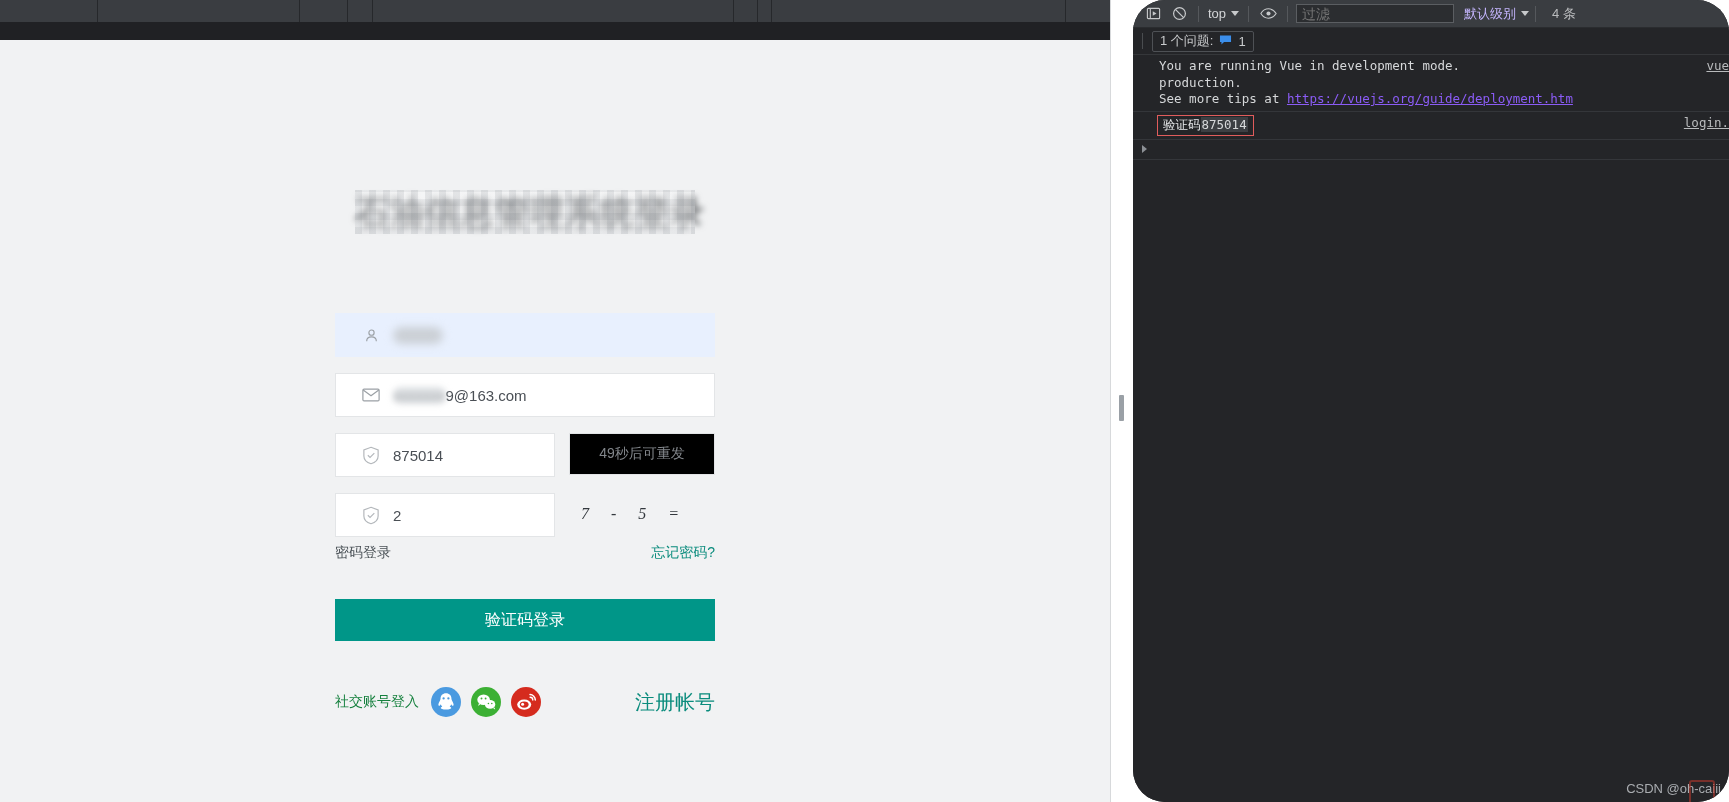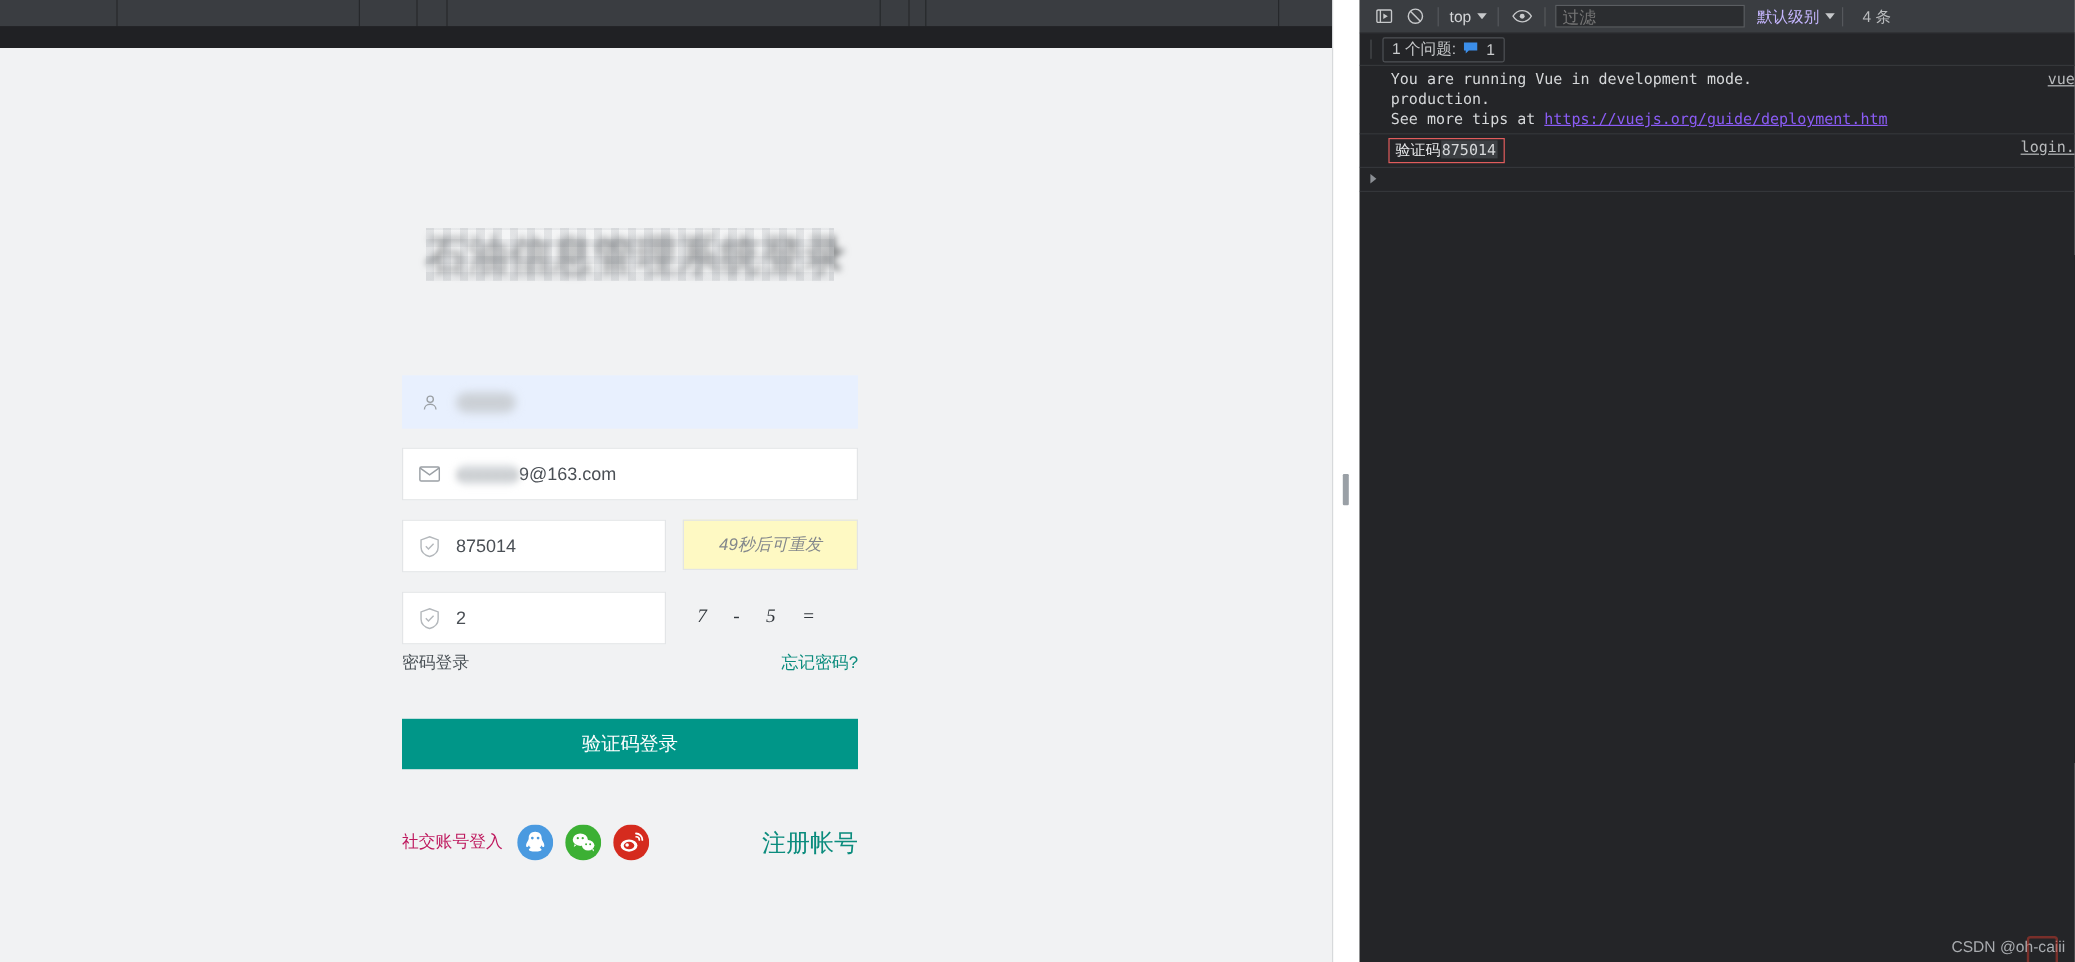--- a/index.html
+++ b/index.html
@@ -102,20 +102,21 @@
   .field {
     position: absolute;
     left: 0;
     width: 380px;
     height: 44px;
     box-sizing: border-box;
     background: #ffffff;
     border: 1px solid #e3e5e7;
     display: flex;
     align-items: center;
+    padding-left: 13px;
   }
   .field.autofill {
     background: #e8f0fe;
     border-color: #e8f0fe;
   }
   .field .ficon {
     width: 44px;
     display: flex;
     align-items: center;
     justify-content: center;
@@ -139,30 +140,29 @@
   .field-code   { top: 393px; width: 220px; }
   .field-answer { top: 453px; width: 220px; }
 
   .resend-btn {
     position: absolute;
     left: 234px;
     top: 393px;
     width: 146px;
     height: 42px;
     box-sizing: border-box;
-    background: #fef9c3;
+    background: #000000;
     border: 1px solid #e2e4e6;
     display: flex;
     align-items: center;
     justify-content: center;
     font-size: 14px;
     color: #83878c;
     cursor: pointer;
     font-family: "Liberation Sans", sans-serif;
-    font-style: italic;
   }
 
   .math-row {
     position: absolute;
     left: 234px;
     top: 453px;
     width: 146px;
     height: 42px;
     display: flex;
     align-items: center;
@@ -222,21 +222,21 @@
     position: absolute;
     left: 0;
     top: 645px;
     width: 380px;
     height: 34px;
     display: flex;
     align-items: center;
   }
   .social-label {
     font-size: 14px;
-    color: #be185d;
+    color: #15803d;
     margin-right: 12px;
     white-space: nowrap;
     font-family: "Liberation Sans", sans-serif;
   }
   .sicon {
     width: 30px;
     height: 30px;
     border-radius: 50%;
     margin-right: 10px;
     cursor: pointer;
@@ -270,20 +270,21 @@
   }
 
   
   .devtools {
     position: absolute;
     left: 1133px; top: 0;
     width: 596px;
     height: 802px;
     background: #242528;
     overflow: hidden;
+    border-radius: 32px;
   }
   .dt-toolbar {
     position: absolute;
     left: 0; top: 0;
     width: 596px;
     height: 28px;
     background: #3a3d41;
     display: flex;
     align-items: center;
     padding-left: 7px;

